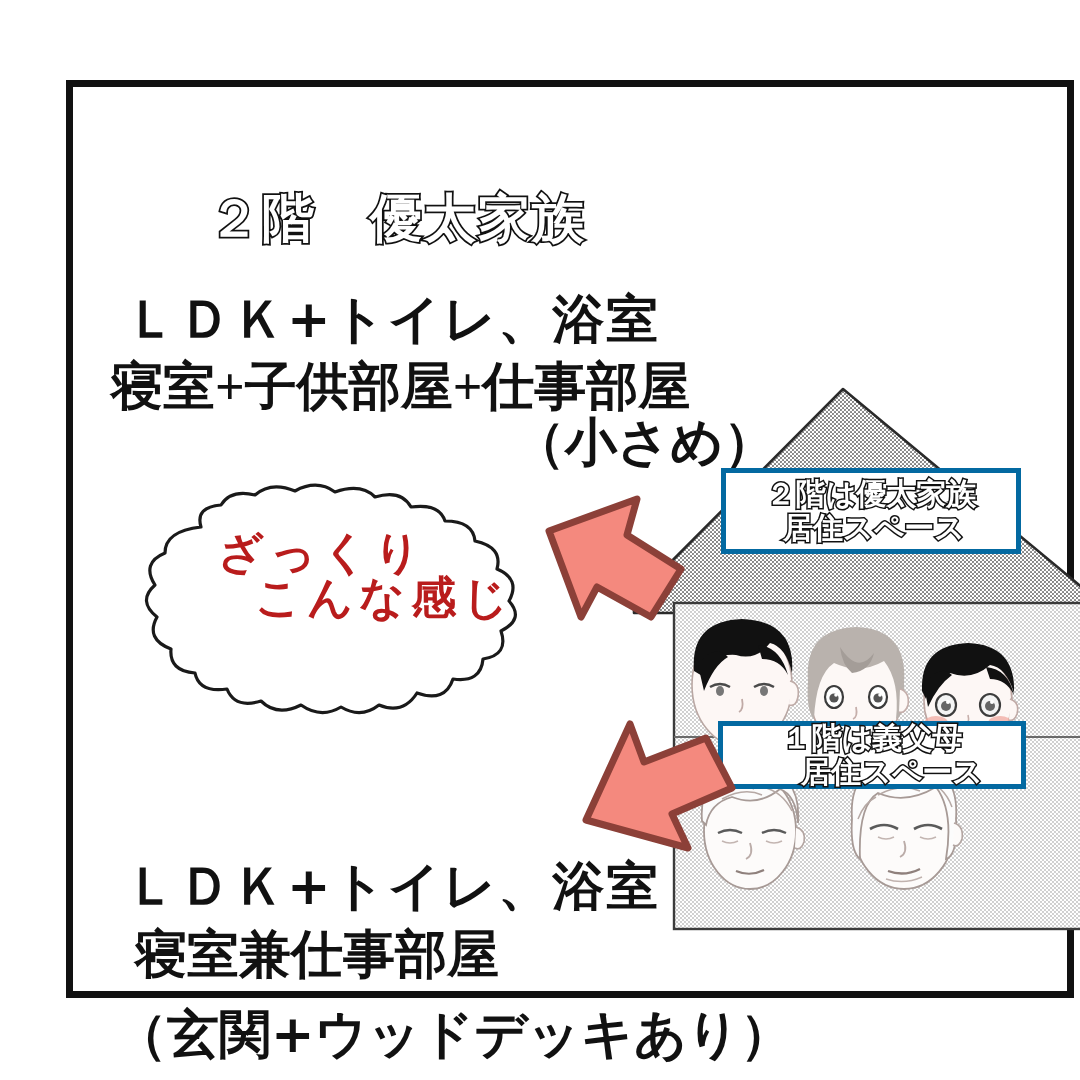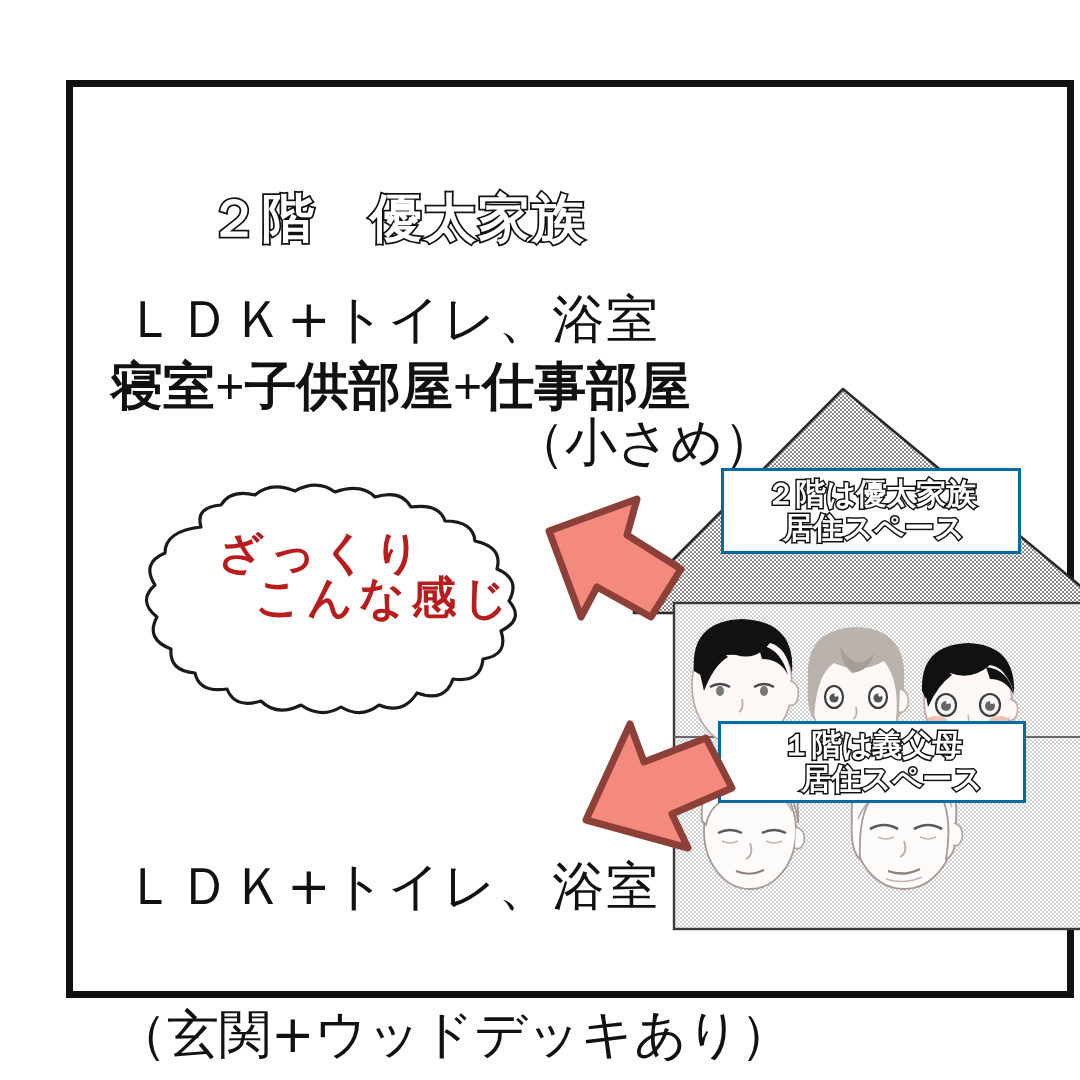--- a/index.html
+++ b/index.html
@@ -16,21 +16,21 @@
   .heading{position:absolute;white-space:pre;font-weight:700;
            font-size:52px;line-height:1;color:#ffffff;
            -webkit-text-stroke:3.5px #111111;
            paint-order:stroke fill;
            letter-spacing:2px;}
   #h-floor2{left:135px;top:105px;}
   #h-floor1{left:130px;top:665px;}
 
   
   .btext{position:absolute;white-space:pre;color:#111111;
-         font-size:50px;line-height:1.06;letter-spacing:0px;font-weight:400;}
+         font-size:50px;line-height:1.06;letter-spacing:0px;font-weight:700;}
 
   #t2a{left:52px;top:205px;font-size:52px;letter-spacing:2px;}
   #t2b{left:38px;top:272px;font-size:52px;font-weight:700;font-family:Liberation Serif, serif;}
   #t2c{left:440px;top:328px;font-size:52px;}
 
   #t1a{left:52px;top:772px;font-size:52px;letter-spacing:2px;}
   #t1b{left:62px;top:840px;font-size:52px;font-weight:700;}
   #t1c{left:42px;top:920px;font-size:52px;}
 
   
@@ -44,30 +44,30 @@
   
   #house{position:absolute;left:555px;top:290px;width:470px;height:560px;}
   #house svg{display:block;}
 
   
   .arrow{position:absolute;}
   #arrow-top{left:468px;top:404px;width:150px;height:132px;}
   #arrow-bot{left:505px;top:627px;width:162px;height:140px;}
 
   
-  .callout{position:absolute;background:#ffffff;border:3px solid #0369a1;
+  .callout{position:absolute;background:#ffffff;border:5px solid #0369a1;
            box-sizing:border-box;text-align:center;
            display:flex;flex-direction:column;justify-content:center;}
   .callout span{display:block;white-space:pre;font-weight:700;
                 color:#ffffff;-webkit-text-stroke:3px #111111;
                 paint-order:stroke fill;font-size:30px;line-height:1.12;
                 letter-spacing:0px;}
   #callout-2f{left:648px;top:381px;width:300px;height:86px;}
   #callout-2f span:nth-child(2){margin-left:6px;}
-  #callout-1f{left:645px;top:634px;width:308px;height:82px;}
+  #callout-1f{left:645px;top:634px;width:308px;height:68px;}
   #callout-1f span:nth-child(2){margin-left:40px;}
 </style>
 </head>
 <body>
 
 <div id="stage">
 
   <div id="frame">
 
     <div class="heading" id="h-floor2">２階　優太家族</div>
@@ -228,17 +228,18 @@
 
     <div class="arrow" id="arrow-bot">
       <svg width="162" height="140" viewBox="0 0 162 140">
         <path d="M52,10 L66,48 L128,24 L154,74 L94,100 L110,134 L8,106 Z" fill="#F4897E" stroke="#8C4038" stroke-width="7" stroke-linejoin="round"></path>
       </svg>
     </div>
 
 
     <div class="btext" id="t1a">ＬＤＫ+トイレ、浴室</div>
 
+    <div class="btext" id="t1b">寝室兼仕事部屋</div>
 
     <div class="btext" id="t1c">（玄関+ウッドデッキあり）</div>
 
   </div>
 </div>
 
 </body></html>

